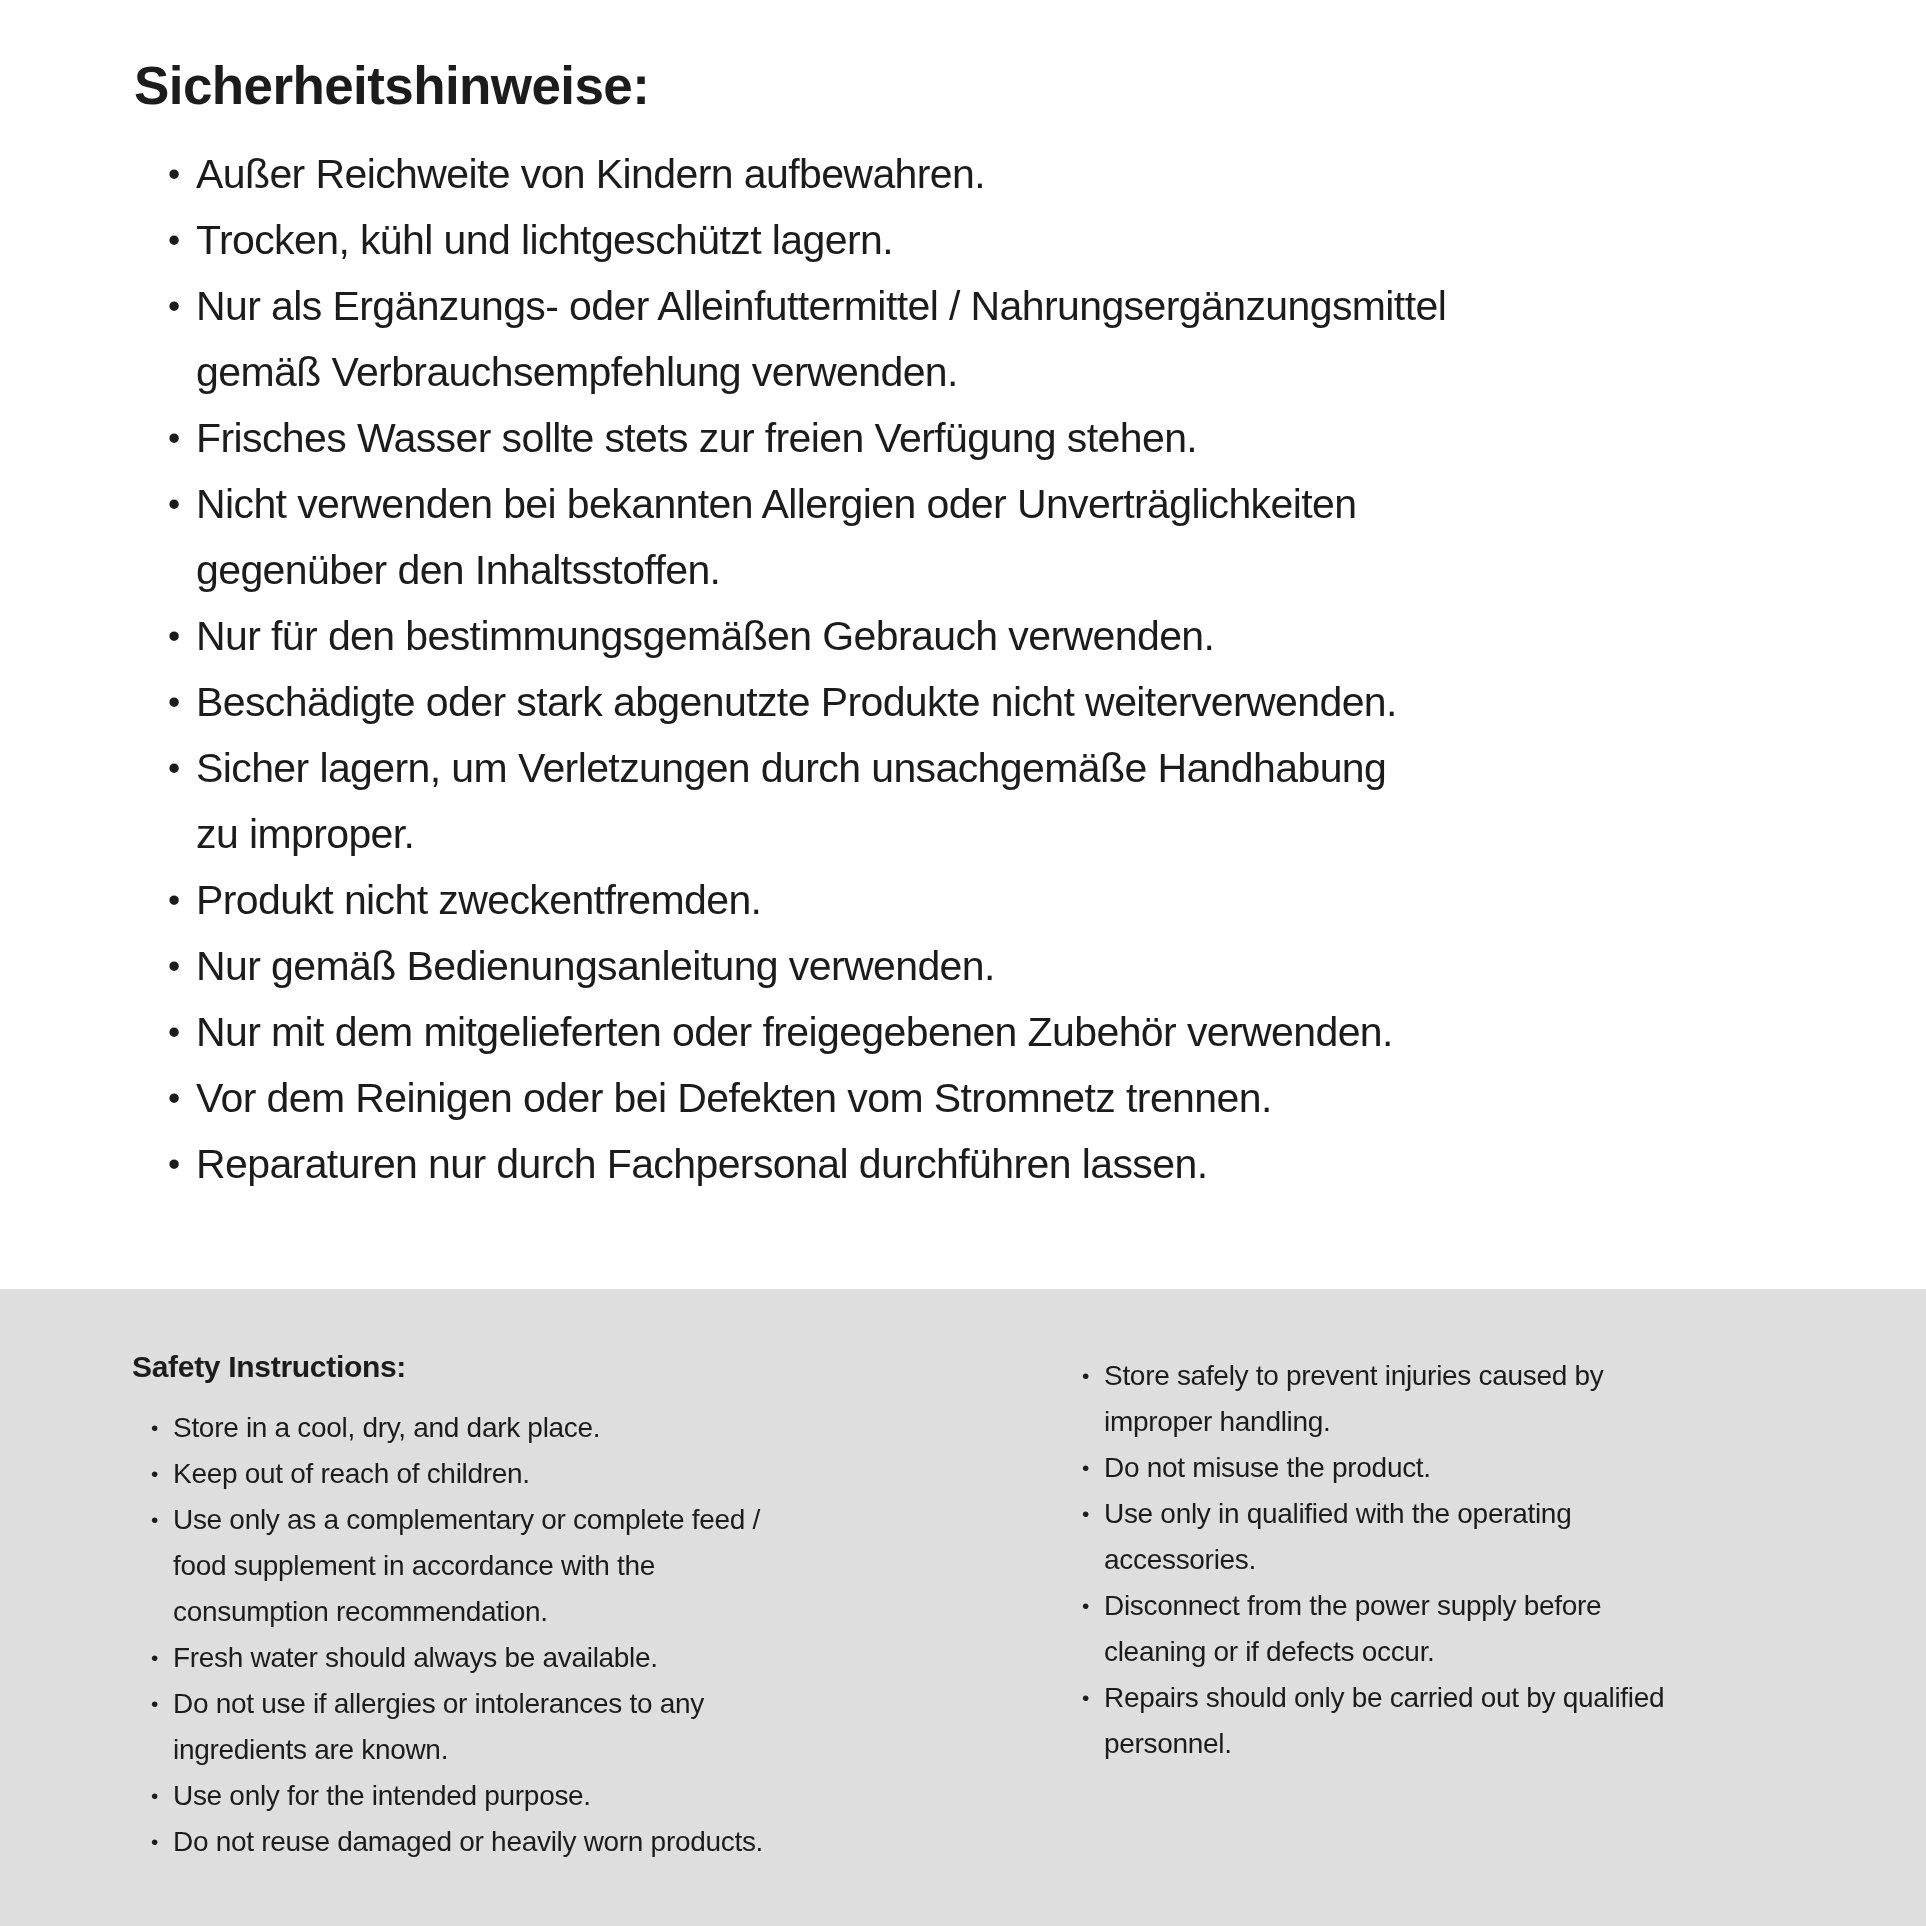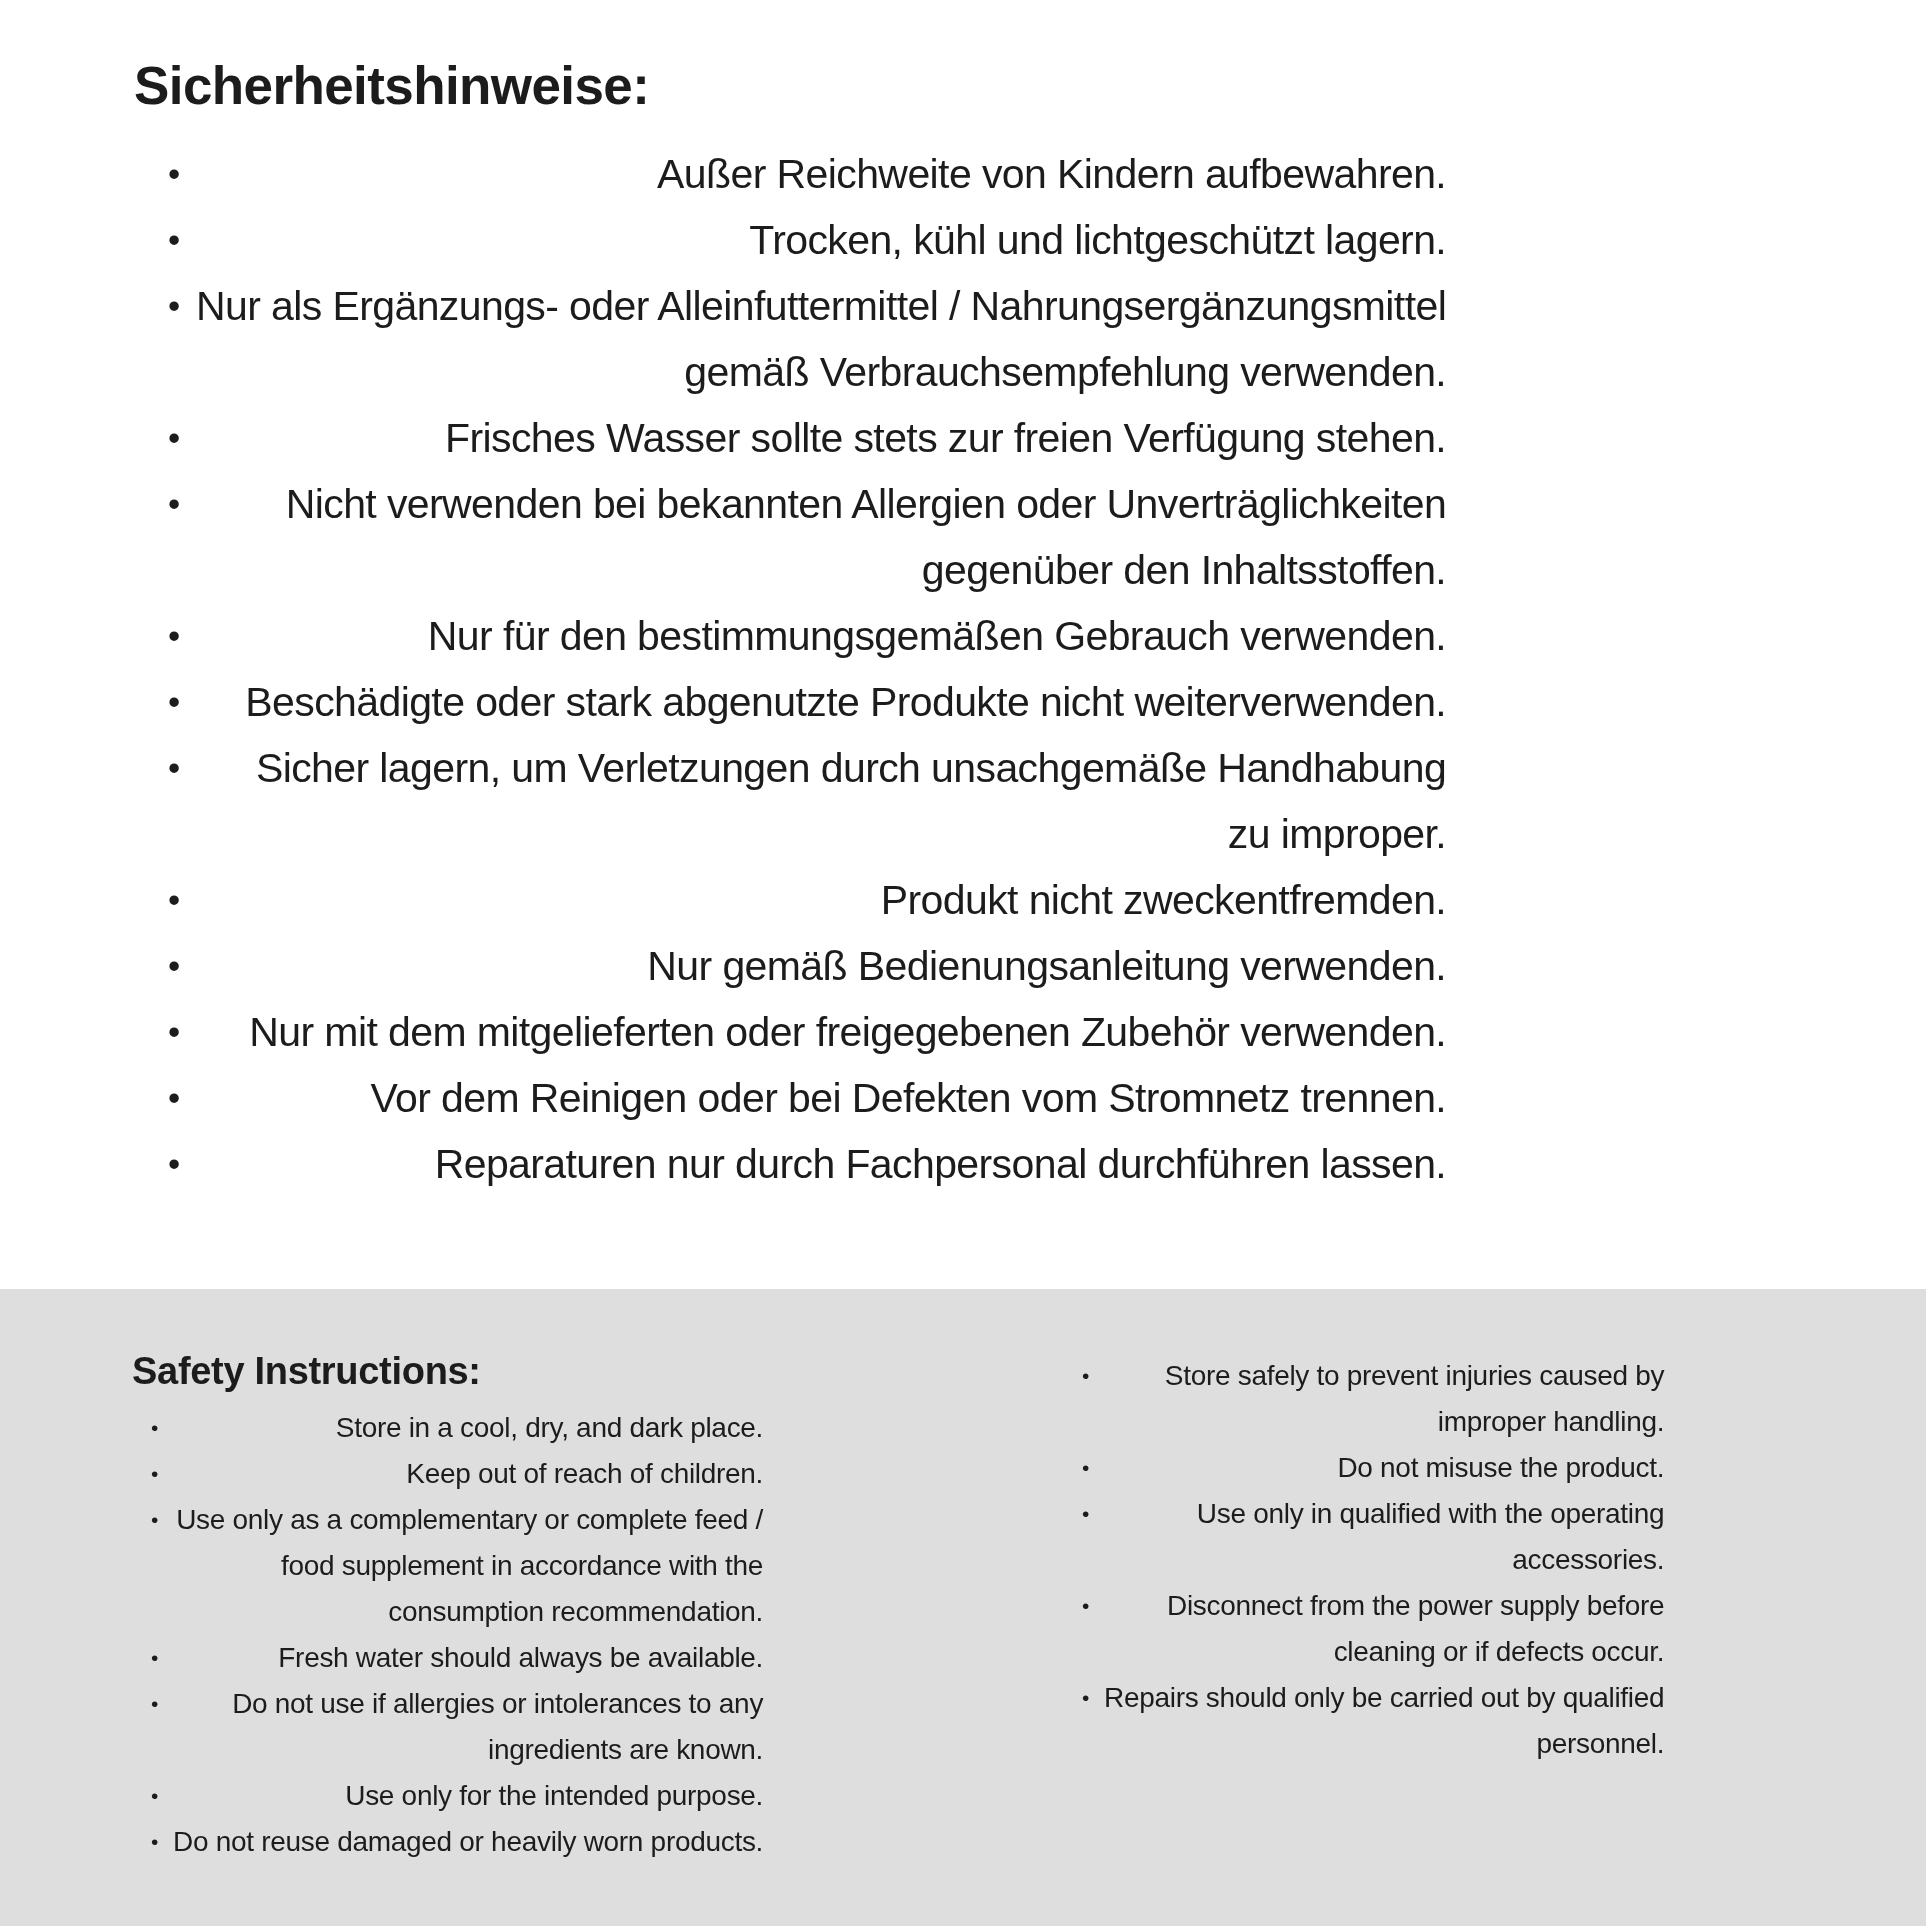--- a/index.html
+++ b/index.html
@@ -50,21 +50,21 @@
     font-size: 0.85em;
   }
 
   
   .english-section { top: 1289px; height: 638px; background: #dedede; }
   .english-heading {
     position: absolute;
     left: 132px;
     top: 60px;
     margin: 0;
-    font-size: 38px;
+    font-size: 30px;
     font-weight: 700;
     letter-spacing: -0.3px;
     line-height: 1.2;
   }
   ul.small-list {
     font-size: 28px;
     line-height: 46px;
     letter-spacing: -0.3px;
   }
   ul.small-list .line.first::before {
@@ -72,21 +72,21 @@
     position: absolute;
     left: -22px;
     font-size: 0.75em;
   }
   ul.english-left  { position: absolute; left: 173px;  top: 116px; }
   ul.english-right { position: absolute; left: 1104px; top: 64px; }
 </style>
 </head>
 <body>
 
-<div class="canvas" style="color: rgb(28, 28, 28); text-align: right;">
+<div class="canvas" style="color: rgb(28, 28, 28);">
 
   <section class="german-section" style="background: rgb(255, 255, 255);">
     <h1 class="german-heading">Sicherheitshinweise:</h1>
     <ul class="bullet-list german-list">
         <li>
           <div class="line first">Außer Reichweite von Kindern aufbewahren.</div>
         </li>
         <li>
           <div class="line first">Trocken, kühl und lichtgeschützt lagern.</div>
         </li>

